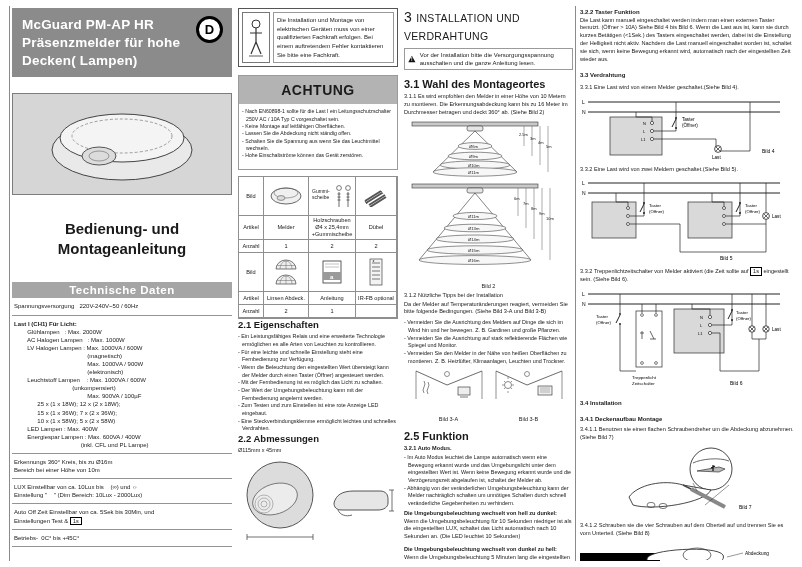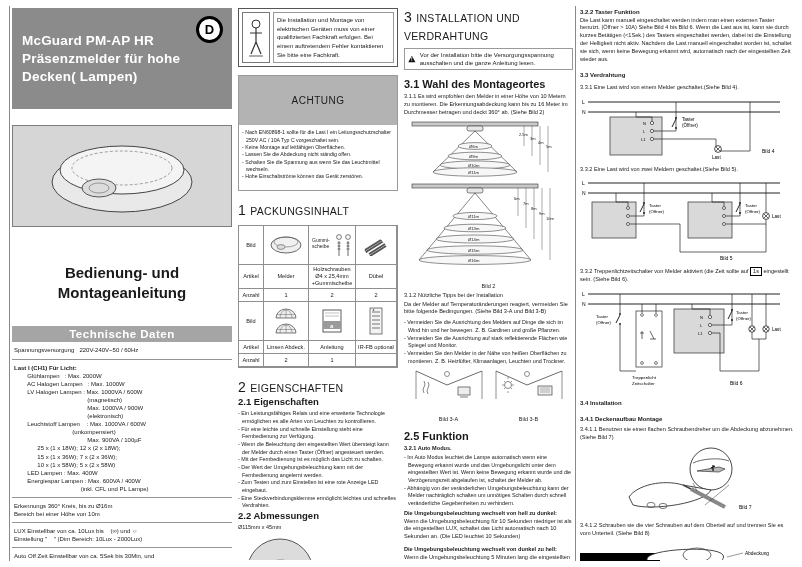--- a/index.html
+++ b/index.html
@@ -10,40 +10,40 @@
   #col2{left:238px;width:160px;height:552px;}
   #col3{left:404px;width:169px;height:552px;}
   #col4{left:580px;width:214px;height:552px;}
   .vrule{position:absolute;top:6px;bottom:6px;width:1px;background:#8a8a8a;}
   #rule-left{left:9px;}
   #rule-mid{left:575px;}
   .blackbar{position:absolute;left:580px;top:553px;width:80px;height:8px;background:#000;}
 
   
   .titlebox{background:#8b8b8b;color:#fff;font-weight:bold;font-size:13.5px;line-height:1.32;
-            padding:24px 10px;position:relative;letter-spacing:.2px;}
+            padding:8px 10px;position:relative;letter-spacing:.2px;}
   .dbadge{position:absolute;right:9px;top:8px;width:21px;height:21px;border:3px solid #000;
           border-radius:50%;background:#fff;color:#000;font-weight:bold;font-size:13px;
           display:flex;align-items:center;justify-content:center;}
   .productbox{margin-top:16px;background:#d6d6d6;border:1px solid #7d7d7d;height:100px;
               display:flex;align-items:center;justify-content:center;}
-  .manualtitle{margin-top:36px;text-align:center;font-weight:bold;font-size:15px;line-height:1.3;}
+  .manualtitle{margin-top:24px;text-align:center;font-weight:bold;font-size:15px;line-height:1.3;}
   .techbar{margin-top:24px;background:#a5a5a5;color:#fff;font-weight:bold;font-size:11.5px;
            text-align:center;padding:2px 0;letter-spacing:.5px;}
   .trow{border-bottom:1px solid #949494;padding:4px 0 4px 2px;font-size:6px;line-height:1.35;}
   .trow .pre div{white-space:pre;}
   .boldline{font-weight:bold;}
   .badge1s{display:inline-block;border:1px solid #000;padding:0 2px;font-size:5.5px;line-height:1.2;}
 
   
   .safetybox{border:1px solid #555;display:flex;align-items:stretch;padding:3px;gap:3px;}
   .safetyicon{border:1px solid #777;width:26px;flex:0 0 26px;display:flex;align-items:center;justify-content:center;}
   .safetytext{border:1px solid #999;font-size:6px;line-height:1.45;padding:3px;}
   .achtungbox{margin-top:8px;border:1px solid #9a9a9a;}
-  .achtunghdr{background:#b3b3b3;text-align:center;font-weight:normal;font-size:10px;padding:19px 0;letter-spacing:.5px;}
+  .achtunghdr{background:#b3b3b3;text-align:center;font-weight:bold;font-size:14px;padding:6px 0;letter-spacing:.5px;}
   .achtungbody{padding:4px 3px 10px 3px;font-size:5.2px;line-height:1.4;}
   .achtungbody div{padding-left:4px;text-indent:-4px;}
   .secttitle{margin-top:10px;font-weight:normal;}
   .secttitle .num{font-size:14px;}
   .secttitle .txt{font-size:10.5px;letter-spacing:.3px;}
   .packtable{margin-top:6px;border:1px solid #8f8f8f;display:grid;
              grid-template-columns:25px 45px 47px 41px;font-size:5.6px;}
   .packtable>div{border-right:1px solid #8f8f8f;border-bottom:1px solid #8f8f8f;
                  display:flex;align-items:center;justify-content:center;text-align:center;
                  padding:1px;min-height:10px;line-height:1.25;}
@@ -168,24 +168,20 @@
     <div class="achtunghdr">ACHTUNG</div>
     <div class="achtungbody">
         <div>- Nach EN60898-1 sollte für die Last I ein Leitungsschutzschalter 250V AC / 10A Typ C vorgeschaltet sein.</div>
         <div>- Keine Montage auf leitfähigen Oberflächen.</div>
         <div>- Lassen Sie die Abdeckung nicht ständig offen.</div>
         <div>- Schalten Sie die Spannung aus wenn Sie das Leuchtmittel wechseln.</div>
         <div>- Hohe Einschaltströme können das Gerät zerstören.</div>
       </div>
   </div>
 
-  <div class="secttitle">
-    <span class="num">1</span>
-    <span class="txt">PACKUNGSINHALT</span>
-  </div>
 
   <div class="packtable">
     <div>Bild</div>
     <div class="imgcell">
       <svg width="34" height="22" viewBox="0 0 34 22">
           <ellipse cx="17" cy="11" rx="15" ry="8" fill="#f0f0f0" stroke="#444" stroke-width="0.8"></ellipse>
           <ellipse cx="17" cy="8" rx="12" ry="5" fill="none" stroke="#666" stroke-width="0.6"></ellipse>
           <ellipse cx="12" cy="13" rx="4" ry="2.4" fill="#ddd" stroke="#555" stroke-width="0.6"></ellipse>
         </svg>
     </div>
@@ -246,24 +242,20 @@
     <div>Linsen Abdeck.</div>
     <div>Anleitung</div>
     <div>IR-FB optional</div>
 
     <div>Anzahl</div>
     <div>2</div>
     <div>1</div>
     <div></div>
   </div>
 
-  <div class="secttitle">
-    <span class="num">2</span>
-    <span class="txt">EIGENSCHAFTEN</span>
-  </div>
   <div class="subhead">2.1 Eigenschaften</div>
   <div class="blist">
       <div>- Ein Leistungsfähiges Relais und eine erweiterte Technologie ermöglichen es alle Arten von Leuchten zu kontrollieren.</div>
       <div>- Für eine leichte und schnelle Einstellung steht eine Fernbedienung zur Verfügung.</div>
       <div>- Wenn die Beleuchtung den eingestellten Wert übersteigt kann der Melder durch einen Taster (Öffner) angesteuert werden.</div>
       <div>- Mit der Fernbedienung ist es möglich das Licht zu schalten.</div>
       <div>- Der Wert der Umgebungsbeleuchtung kann mit der Fernbedienung angelernt werden.</div>
       <div>- Zum Testen und zum Einstellen ist eine rote Anzeige LED eingebaut.</div>
       <div>- Eine Steckverbindungsklemme ermöglicht leichtes und schnelles Verdrahten.</div>
     </div>

